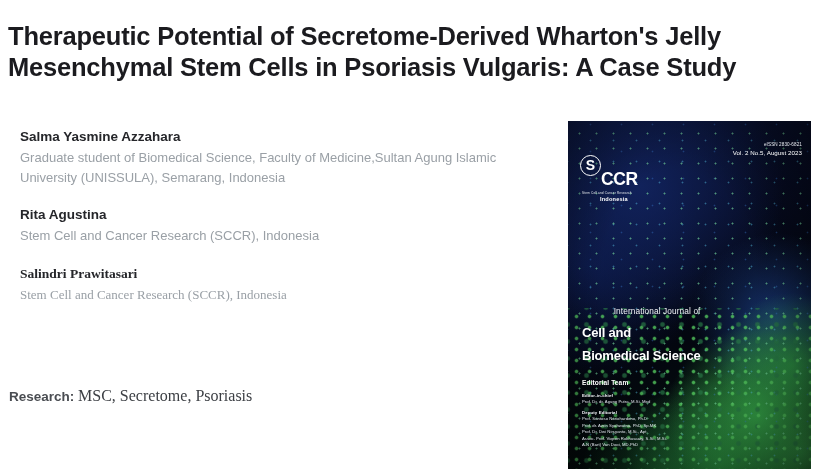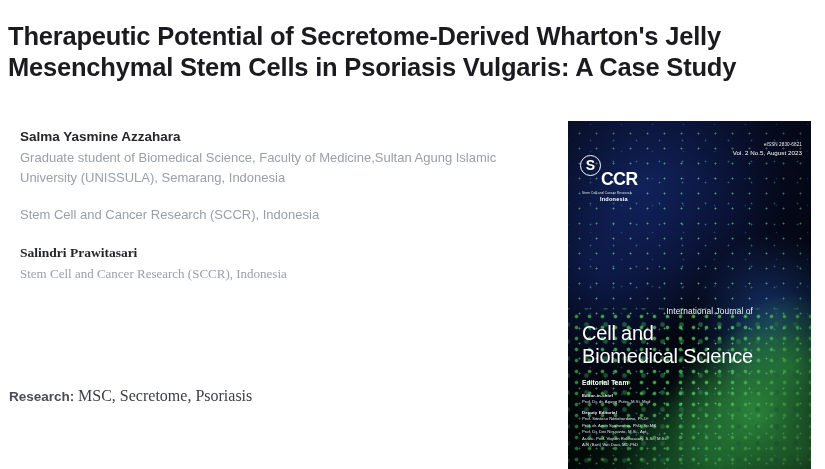--- a/index.html
+++ b/index.html
@@ -236,22 +236,22 @@
   }
   .journal-pre {
     font-size: 8.3px;
     letter-spacing: 0.1px;
     line-height: 12px;
     margin-bottom: 5px;
     color: #f2f4f7;
     text-align: right;
   }
   .journal-main {
-    font-size: 20px;
-    font-weight: normal;
+    font-size: 13px;
+    font-weight: bold;
     line-height: 22.5px;
     letter-spacing: -0.2px;
   }
 
   
   .cover-editorial {
     position: absolute;
     left: 14px;
     top: 257px;
     color: #ffffff;
@@ -289,20 +289,21 @@
   <h1 class="article-title">Therapeutic Potential of Secretome-Derived Wharton's Jelly Mesenchymal Stem Cells in Psoriasis Vulgaris: A Case Study</h1>
 
   <div class="meta-col">
 
     <div class="author-block">
       <div class="author-name">Salma Yasmine Azzahara</div>
       <div class="author-affil">Graduate student of Biomedical Science, Faculty of Medicine,Sultan Agung Islamic University (UNISSULA), Semarang, Indonesia</div>
     </div>
 
     <div class="author-block">
+      <div class="author-name">Rita Agustina</div>
       <div class="author-affil">Stem Cell and Cancer Research (SCCR), Indonesia</div>
     </div>
 
     <div class="author-block last">
       <div class="author-name">Salindri Prawitasari</div>
       <div class="author-affil">Stem Cell and Cancer Research (SCCR), Indonesia</div>
     </div>
   </div>
 
 

